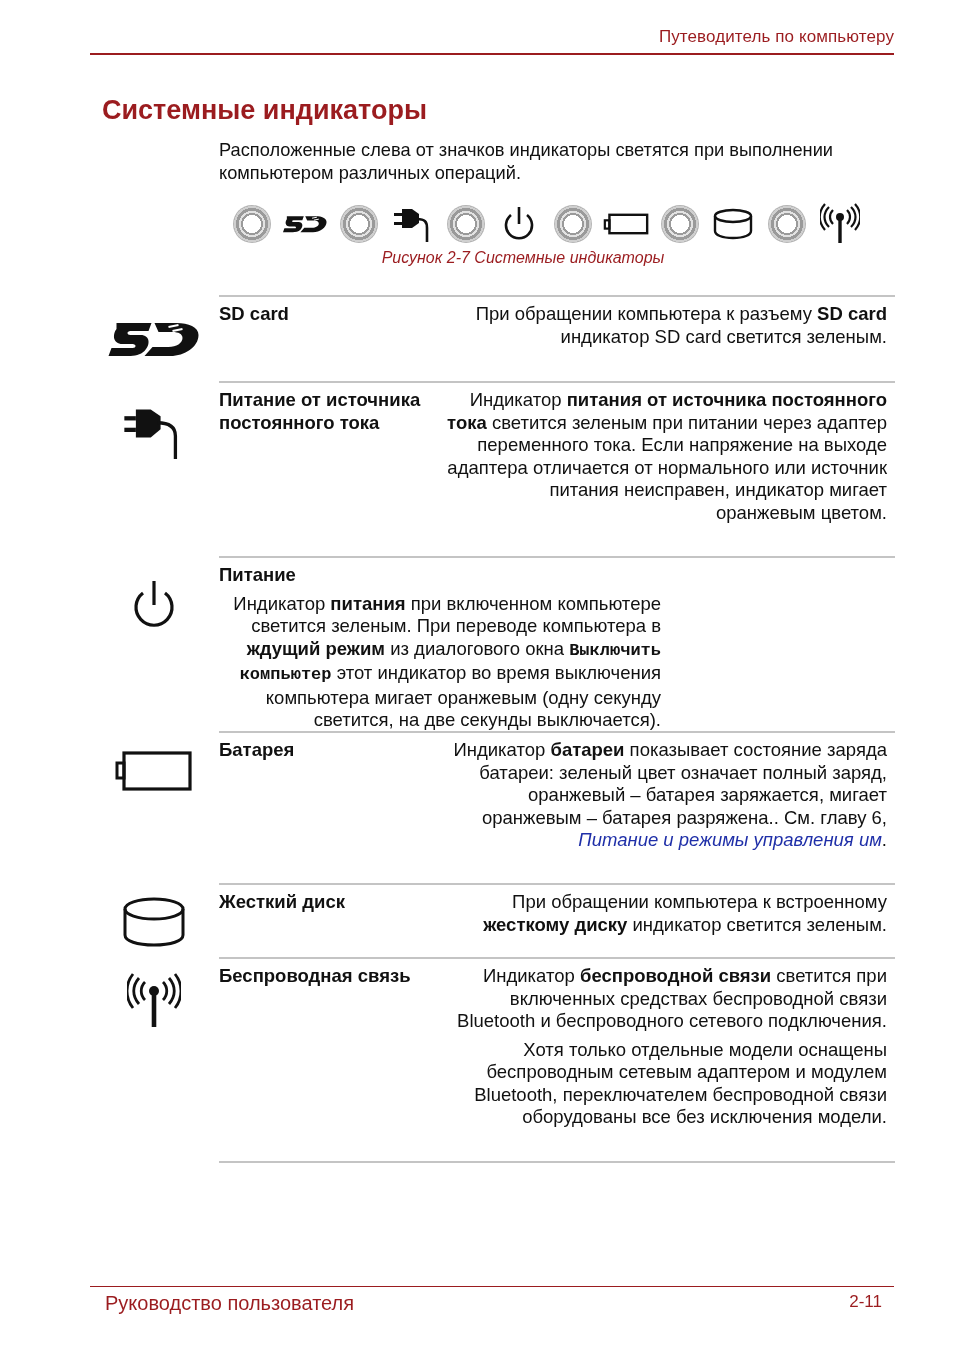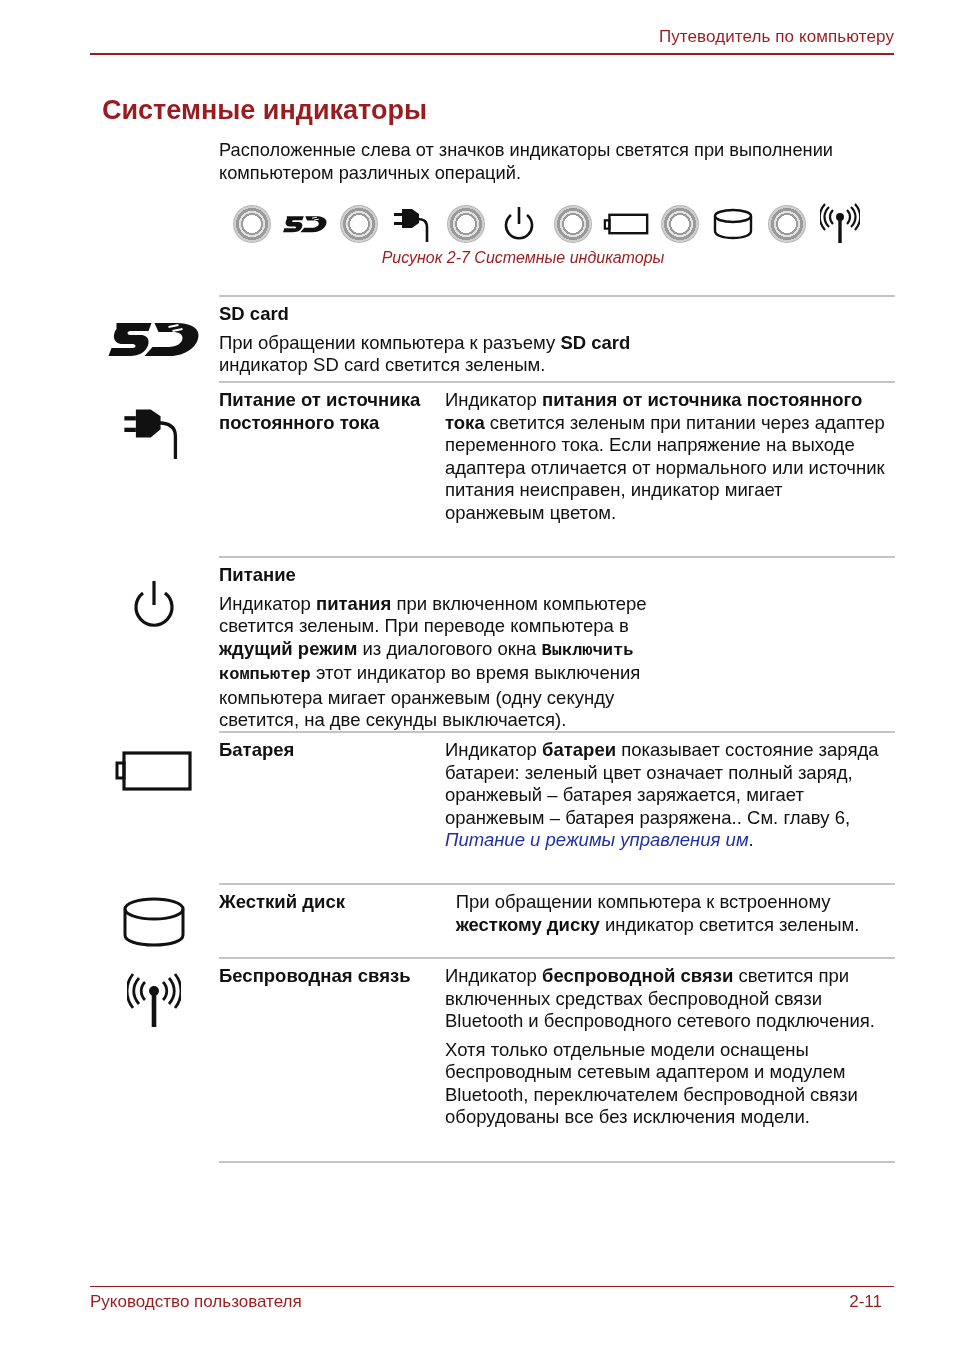--- a/index.html
+++ b/index.html
@@ -11,25 +11,25 @@
     .figure-strip { position: absolute; left: 233px; top: 200px; width: 630px; height: 48px; display: flex; align-items: center; justify-content: space-between; }
     .led { width: 38px; height: 38px; border-radius: 50%; position: relative; background: radial-gradient(circle at 50% 50%, #fff 0 9px, #9a9a9a 9px 11px, #e2e2e2 11px 13px, #9a9a9a 13px 16px, #cfcfcf 16px 18px, #b5b5b5 18px 19px); }
     .strip-icon { width: 46px; height: 44px; display: flex; align-items: center; justify-content: center; }
     .caption { position: absolute; left: 0; width: 954px; top: 249px; text-align: center; font-size: 16px; font-style: italic; color: #9b1c1f; padding-left: 92px; box-sizing: border-box; }
     .table { position: absolute; left: 219px; top: 295px; width: 676px; }
     .row { position: relative; border-top: 2px solid #c4c4c4; display: flex; }
     .row:last-child { border-bottom: 2px solid #c4c4c4; }
     .row .row-icon { position: absolute; left: -120px; top: 0; width: 110px; display: flex; justify-content: center; }
     .row .term { width: 226px; padding-top: 6px; font-weight: bold; font-size: 18.5px; line-height: 22.5px; }
     .row .desc { width: 450px; padding-top: 6px; font-size: 18.5px; line-height: 22.5px; }
-    .row .desc p { margin: 0 8px 6px 0; }
+    .row .desc p { margin: 0 8px 6px 0; text-align: right; }
     .mono { font-family: "Liberation Mono", monospace; font-weight: bold; font-size: 17px; }
     .link { color: #1f2fa8; font-style: italic; }
     .footer-rule { position: absolute; left: 90px; right: 60px; top: 1286px; height: 1px; background: #9b1c1f; }
-    .footer-left { position: absolute; left: 90px; top: 1292px; font-size: 17px; color: #9b1c1f; }
+    .footer-left { position: absolute; left: 105px; top: 1292px; font-size: 20px; color: #9b1c1f; }
     .footer-right { position: absolute; right: 72px; top: 1292px; font-size: 17px; color: #9b1c1f; }
     svg { display: block; }
   </style>
 </head>
 <body>
 
 <div class="header-text">Путеводитель по компьютеру</div>
 <div class="header-rule"></div>
 
 <h1 class="page-title">Системные индикаторы</h1>
@@ -80,21 +80,21 @@
         <circle cx="20" cy="14" r="4" fill="#111"></circle>
         <line x1="20" y1="14" x2="20" y2="40" stroke="#111" stroke-width="3.4"></line>
         <path d="M13 7 C9 11 9 17 13 21 M27 7 C31 11 31 17 27 21 M9 4 C3 10 3 18 9 24 M31 4 C37 10 37 18 31 24 M5 1 C-2 9 -2 19 5 27 M35 1 C42 9 42 19 35 27" stroke="#111" stroke-width="2.2" fill="none"></path>
       </svg>
   </div>
 </div>
 
 <div class="caption">Рисунок 2-7 Системные индикаторы</div>
 
 <div class="table">
-  <div class="row" style="height:84px;flex-direction:column;">
+  <div class="row" style="height:84px;">
     <div class="row-icon" style="top:22px;">
       <svg width="96" height="40" viewBox="0 0 95 40">
           <path d="M10 4 H45 L42 12 H24 C20 12 20 16 24 16 H34 C44 16 44 26 38 32 C34 36 28 37 22 37 H2 L5 29 H26 C30 29 30 25 26 25 H16 C6 25 6 15 10 10 Z M48 4 H70 C82 4 92 8 92 16 C92 28 78 37 64 37 H38 L46 28 H62 C70 28 76 24 76 19 C76 15 72 13 66 13 H52 Z" fill="#111"></path>
           <path d="M62 8 l10 -2 M66 12 l10 -2" stroke="#fff" stroke-width="2"></path>
         </svg>
     </div>
     <div class="term">SD card</div>
     <div class="desc">
         <p><span>При обращении компьютера к разъему </span><b>SD card</b><span> индикатор SD card светится зеленым.</span></p>
       </div>

